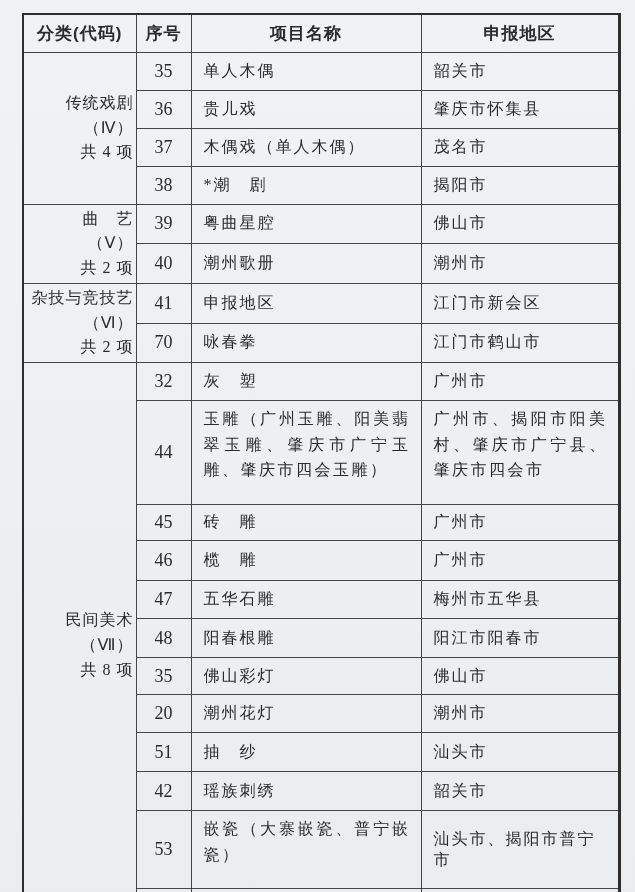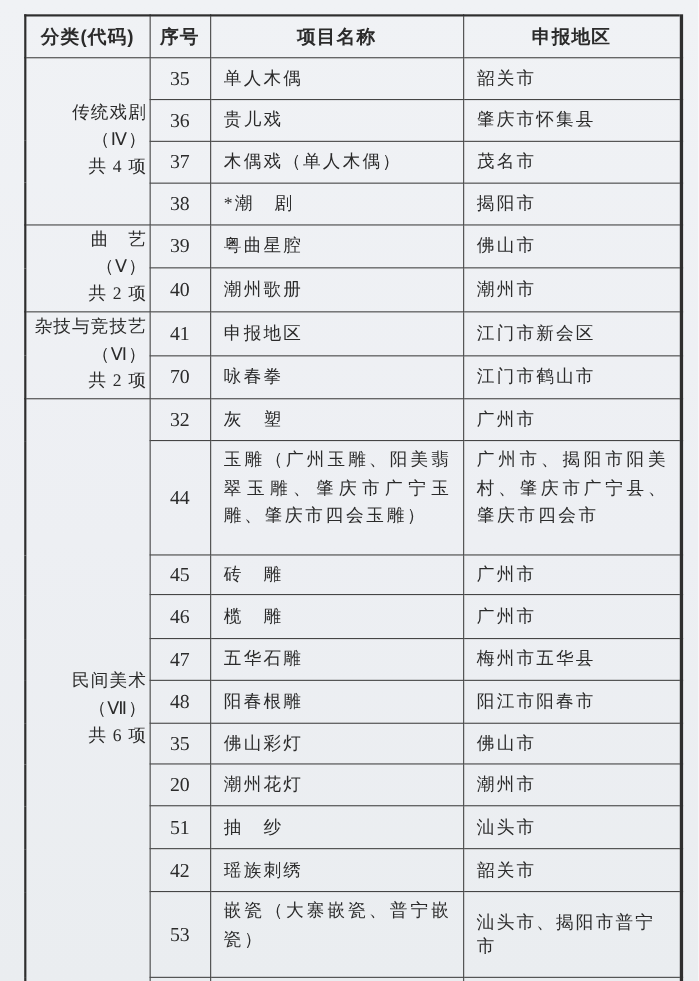--- a/index.html
+++ b/index.html
@@ -136,21 +136,21 @@
     <tr style="height:38px">
       <td class="no">70</td>
       <td class="name">咏春拳</td>
       <td class="region">江门市鹤山市</td>
     </tr>
 
     <tr style="height:38px">
       <td class="cat" rowspan="12">
         <span class="cat-line">民间美术</span>
         <span class="cat-line">（Ⅶ）</span>
-        <span class="cat-line">共 6 项</span>
+        <span class="cat-line">共 8 项</span>
       </td>
       <td class="no">32</td>
       <td class="name">灰　塑</td>
       <td class="region">广州市</td>
     </tr>
     <tr style="height:77px">
       <td class="no">44</td>
       <td class="name justify">玉雕（广州玉雕、阳美翡翠玉雕、肇庆市广宁玉雕、肇庆市四会玉雕）</td>
       <td class="region justify">广州市、揭阳市阳美村、肇庆市广宁县、肇庆市四会市</td>
     </tr>

